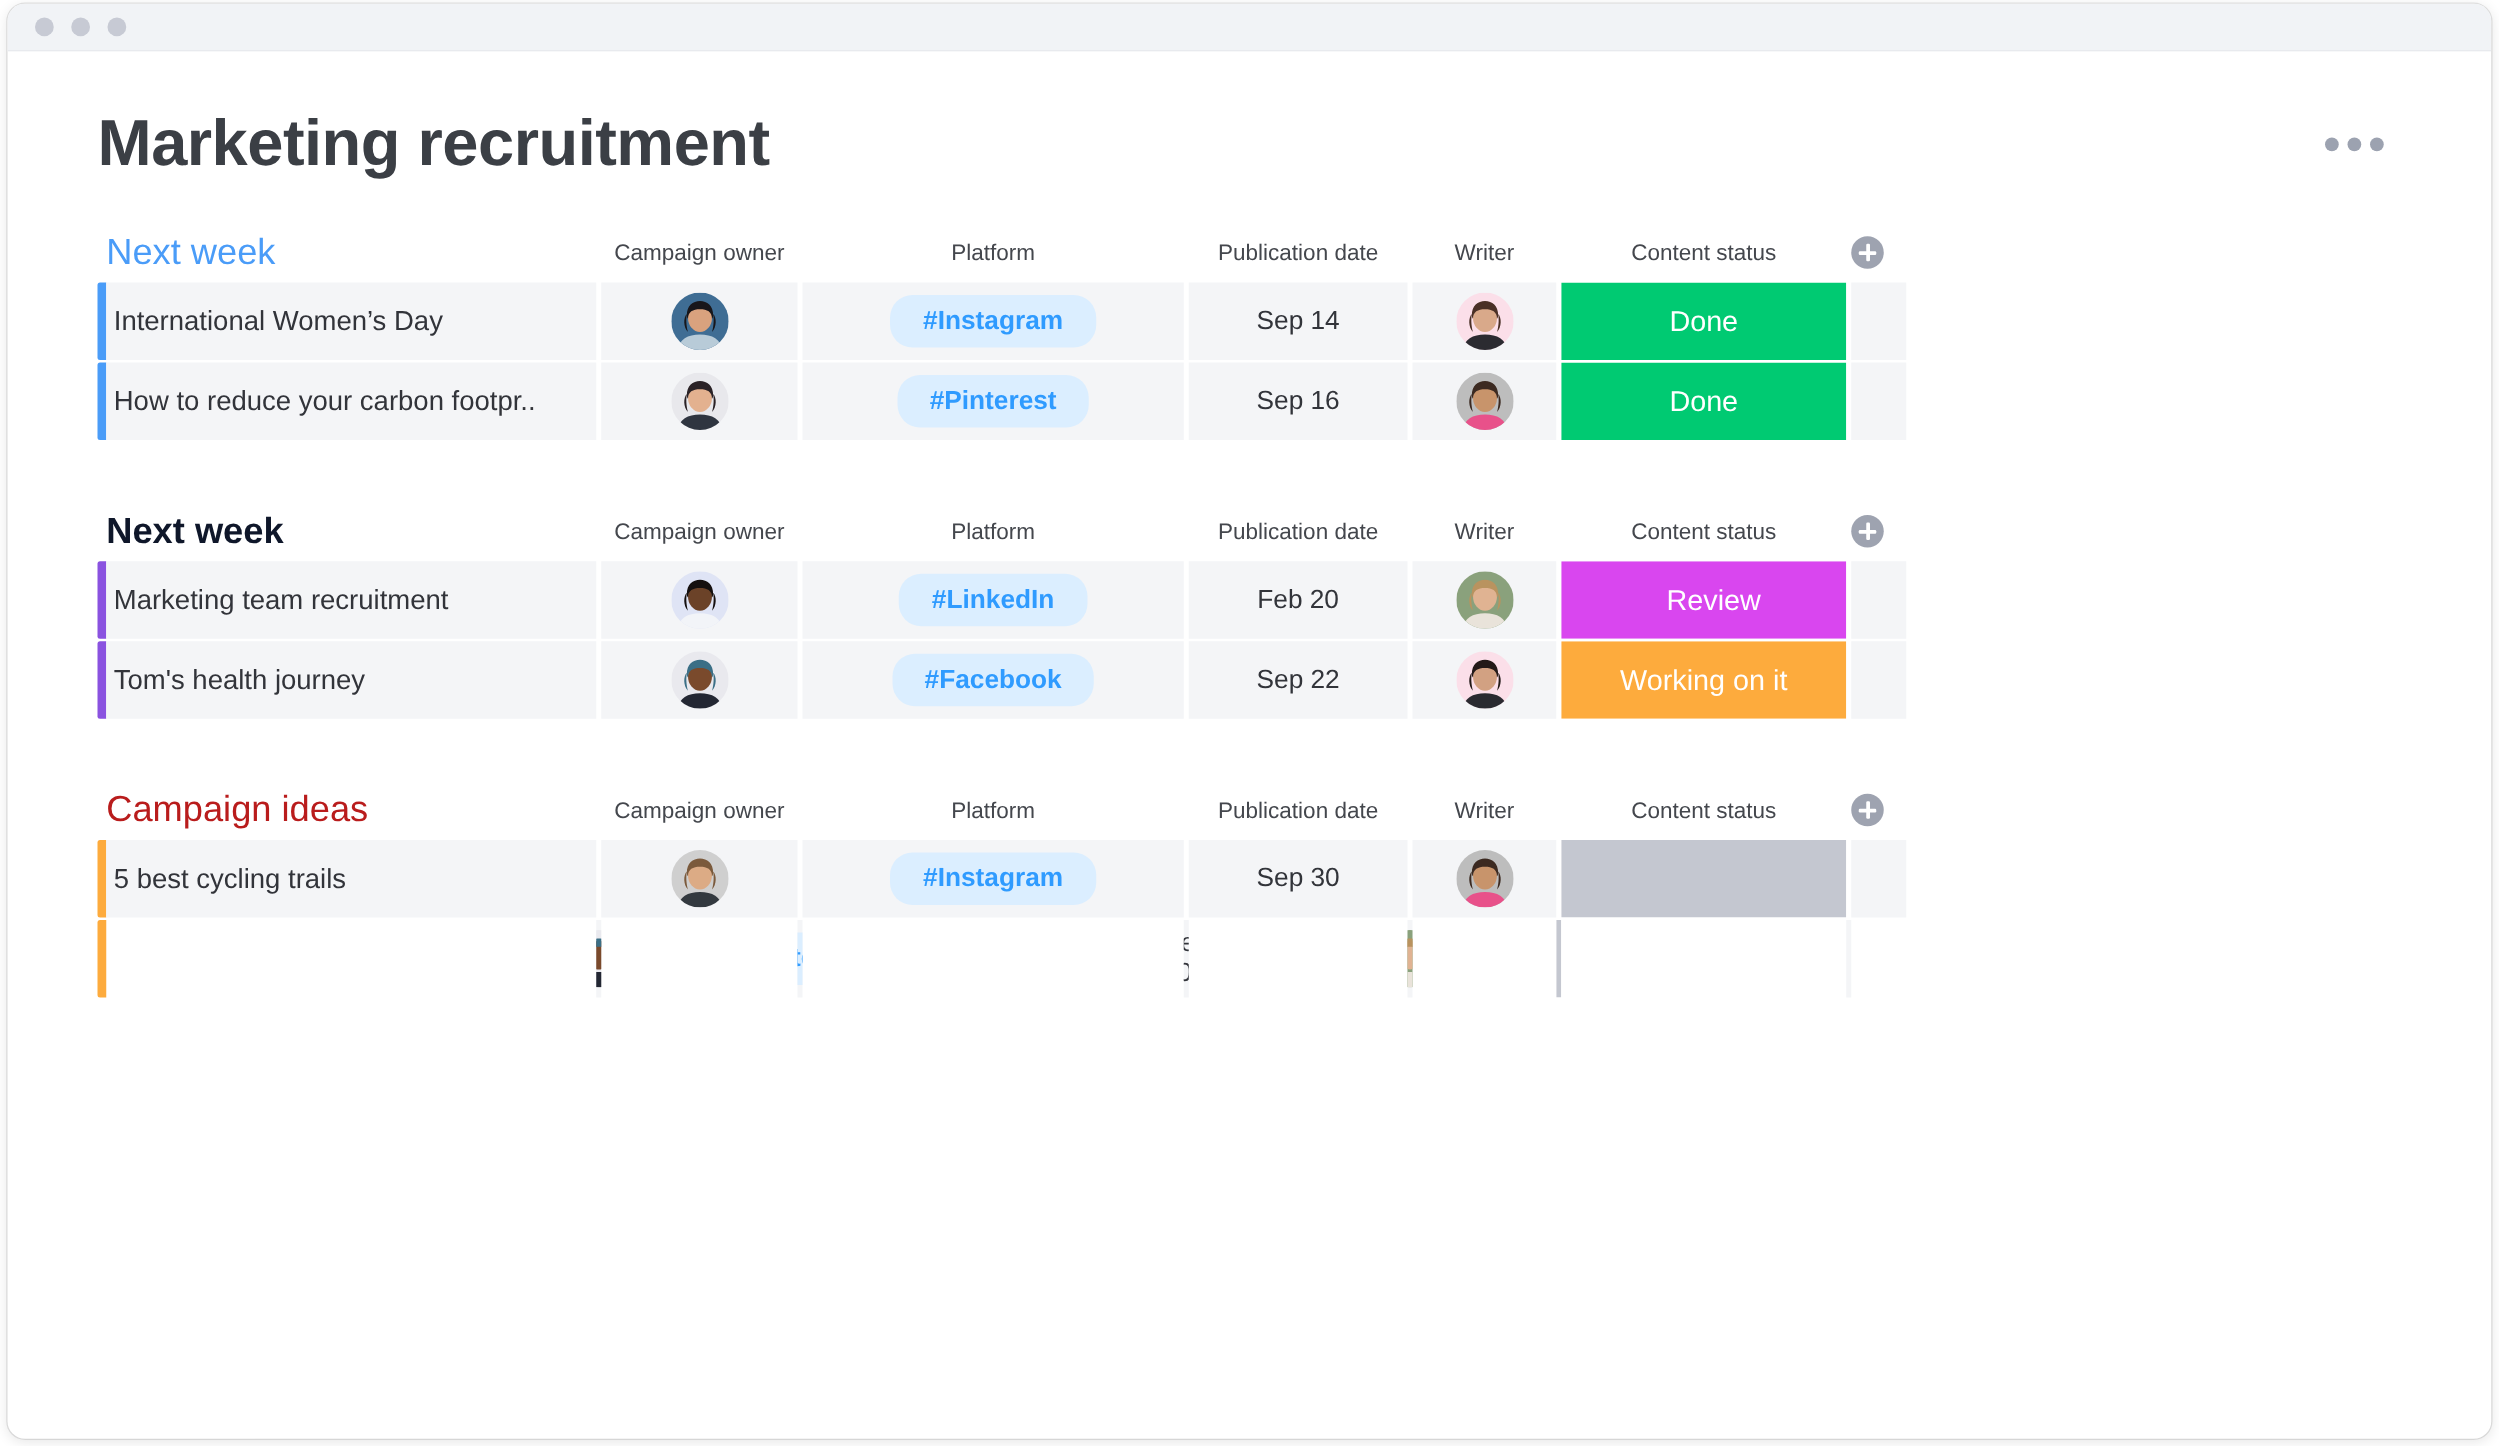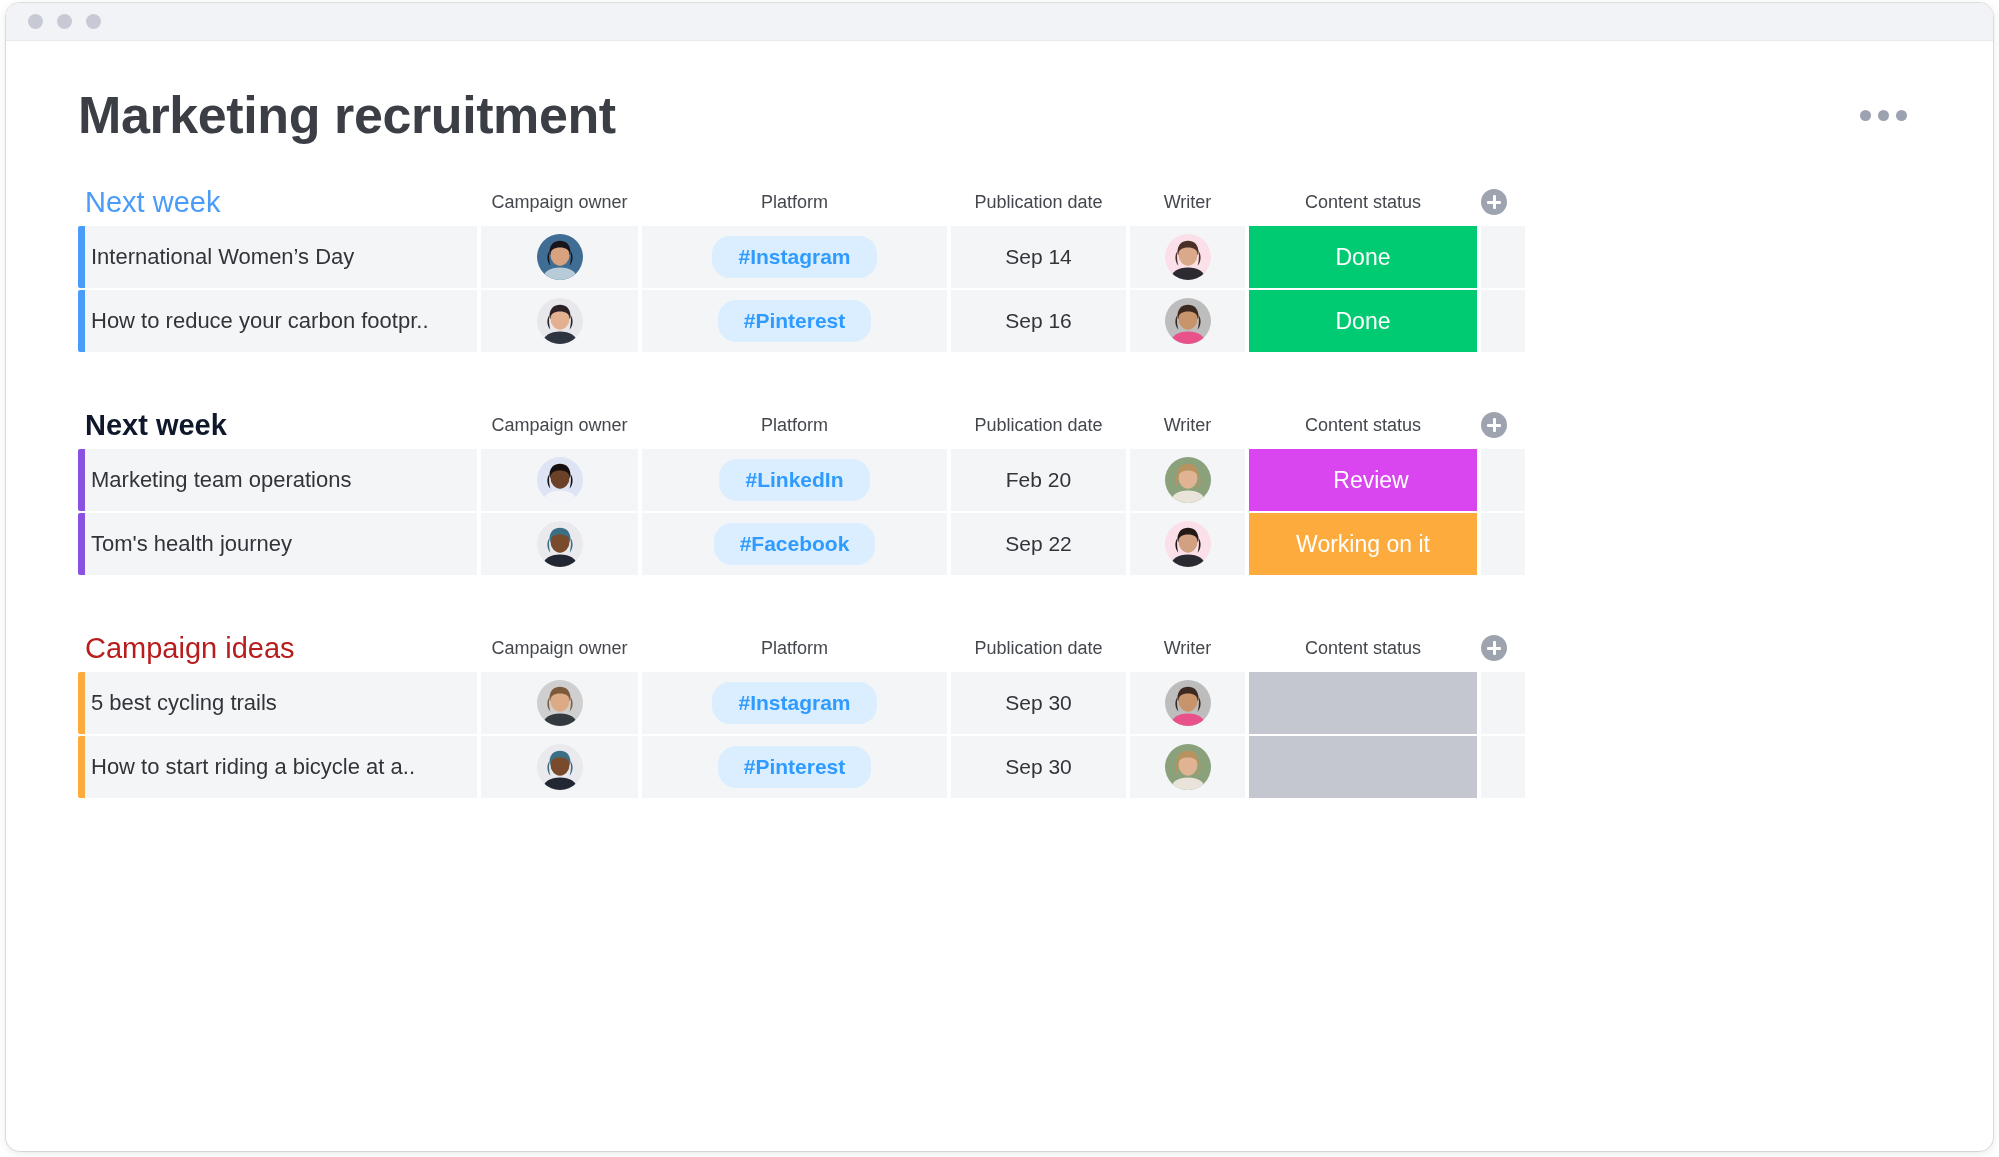--- a/index.html
+++ b/index.html
@@ -284,21 +284,21 @@
             <div class="col-head">Writer</div>
             <div class="gap"></div>
             <div class="col-head">Content status</div>
             <div class="gap"></div>
             <div class="addcol">
               <div class="plus-btn"></div>
             </div>
           </div>
           <div class="grid-row item-row">
             <div class="rowbar" style="background: rgb(138, 82, 224);"></div>
-            <div class="cell name">Marketing team operations</div>
+            <div class="cell name">Marketing team recruitment</div>
             <div class="gap"></div>
             <div class="cell">
               <div class="avatar">
                 <svg viewBox="0 0 48 48" preserveAspectRatio="xMidYMid slice">
                   <rect width="48" height="48" fill="#dfe4f5"></rect>
                   <path d="M6 48c0-9 8-13 18-13s18 4 18 13z" fill="#f2f4f8"></path>
                   <ellipse cx="24" cy="21" rx="10" ry="12" fill="#6b4228"></ellipse>
                   <path d="M13 19c0-8 5-12 11-12s11 4 11 12c0 2-1 3-1 3 0-6-4-8-10-8s-10 2-10 8c0 0-1-1-1-3z" fill="#15100f"></path>
                   <path d="M13 18c-1 6 0 12 1 15-4-4-4-12-1-15z" fill="#15100f"></path>
                   <path d="M35 18c1 6 0 12-1 15 4-4 4-12 1-15z" fill="#15100f"></path>
@@ -430,21 +430,20 @@
             </div>
             <div class="gap"></div>
             <div class="cell" style="background: transparent;">
               <div class="status empty" style="background: rgb(196, 199, 208);"></div>
             </div>
             <div class="gap"></div>
             <div class="tail"></div>
           </div>
           <div class="grid-row item-row">
             <div class="rowbar" style="background: rgb(253, 171, 61);"></div>
-            <div class="cell name">How to start riding a bicycle at a..</div>
             <div class="gap"></div>
             <div class="cell">
               <div class="avatar">
                 <svg viewBox="0 0 48 48" preserveAspectRatio="xMidYMid slice">
                   <rect width="48" height="48" fill="#e9e9ee"></rect>
                   <path d="M6 48c0-9 8-13 18-13s18 4 18 13z" fill="#232733"></path>
                   <ellipse cx="24" cy="21" rx="10" ry="12" fill="#7a4a2c"></ellipse>
                   <path d="M13 19c0-8 5-12 11-12s11 4 11 12c0 2-1 3-1 3 0-6-4-8-10-8s-10 2-10 8c0 0-1-1-1-3z" fill="#3b6f86"></path>
                   <path d="M13 18c-1 6 0 12 1 15-4-4-4-12-1-15z" fill="#3b6f86"></path>
                   <path d="M35 18c1 6 0 12-1 15 4-4 4-12 1-15z" fill="#3b6f86"></path>

